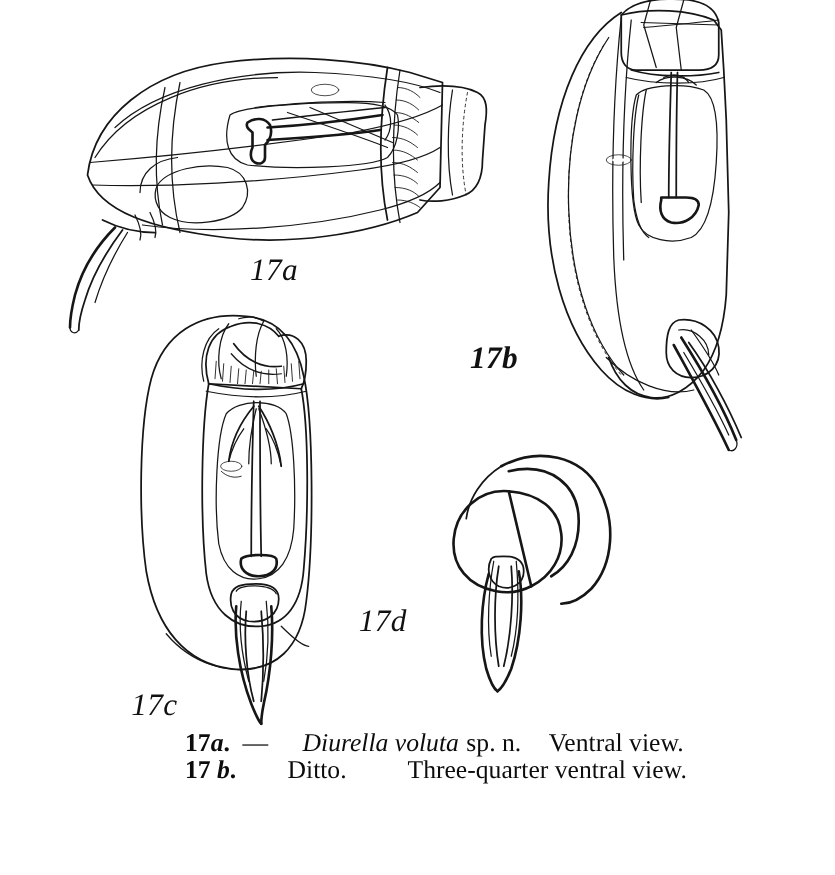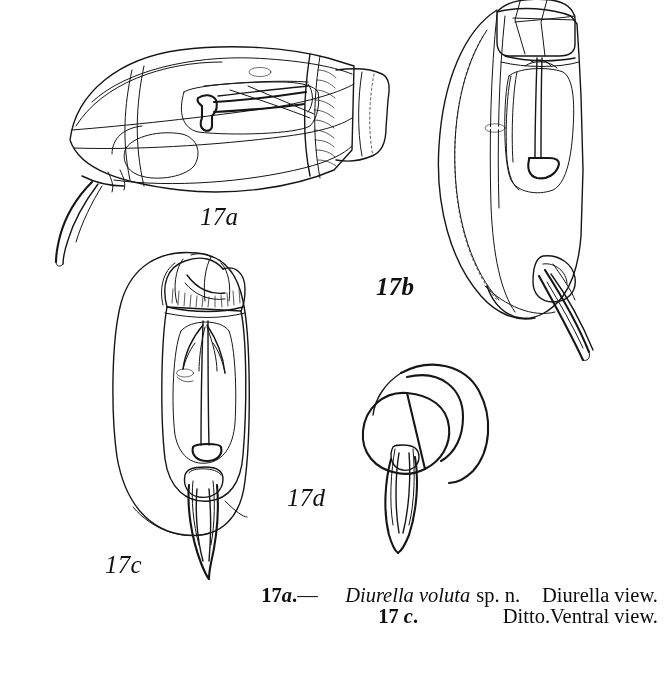--- a/index.html
+++ b/index.html
@@ -14,21 +14,20 @@
     overflow: hidden;
     font-family: "Liberation Serif", serif;
     color: #111111;
   }
 
   #plate {
     position: absolute;
     left: 0; top: 0;
     width: 668px;
     height: 688px;
-    text-align: right;
   }
 
   .fig-svg {
     position: absolute;
     overflow: visible;
   }
   .fig-svg path,
   .fig-svg ellipse,
   .fig-svg line,
   .fig-svg polyline {
@@ -428,24 +427,24 @@
     <path class="ln-thin" d="M 68 94 C 70 116, 70 146, 64 170"></path>
   </svg>
 
   <div class="fig-label" style="left:287px; top:443px;margin-top:42px;">
     <span class="num">17d</span>
   </div>
 
   <div id="caption">
 
     <div class="cap-row">
-      <span class="cap-tag">17<span class="it">a</span>.</span><span class="cap-dash">—</span><span class="cap-species">Diurella voluta</span><span class="cap-sp" style="padding-left:6px;">sp. n.</span><span class="cap-sp" style="padding-left:22px;">Diurella view.</span>
+      <span class="cap-tag">17<span class="it">a</span>.</span><span class="cap-dash">—</span><span class="cap-species">Diurella voluta</span><span class="cap-sp" style="padding-left:6px;">sp. n.</span><span class="cap-sp" style="padding-left:22px;">Ventral view.</span>
     </div>
 
-
     <div class="cap-row">
-      <span class="cap-tag">17<span class="it"> c</span>.</span><span class="cap-ditto">Ditto.</span><span class="cap-sp">Ventral view.</span>
+      <span class="cap-tag">17<span class="it"> b</span>.</span><span class="cap-ditto">Ditto.</span><span class="cap-sp">Three-quarter ventral view.</span>
     </div>
 
 
+
   </div>
 
 </div>
 
 </body></html>

